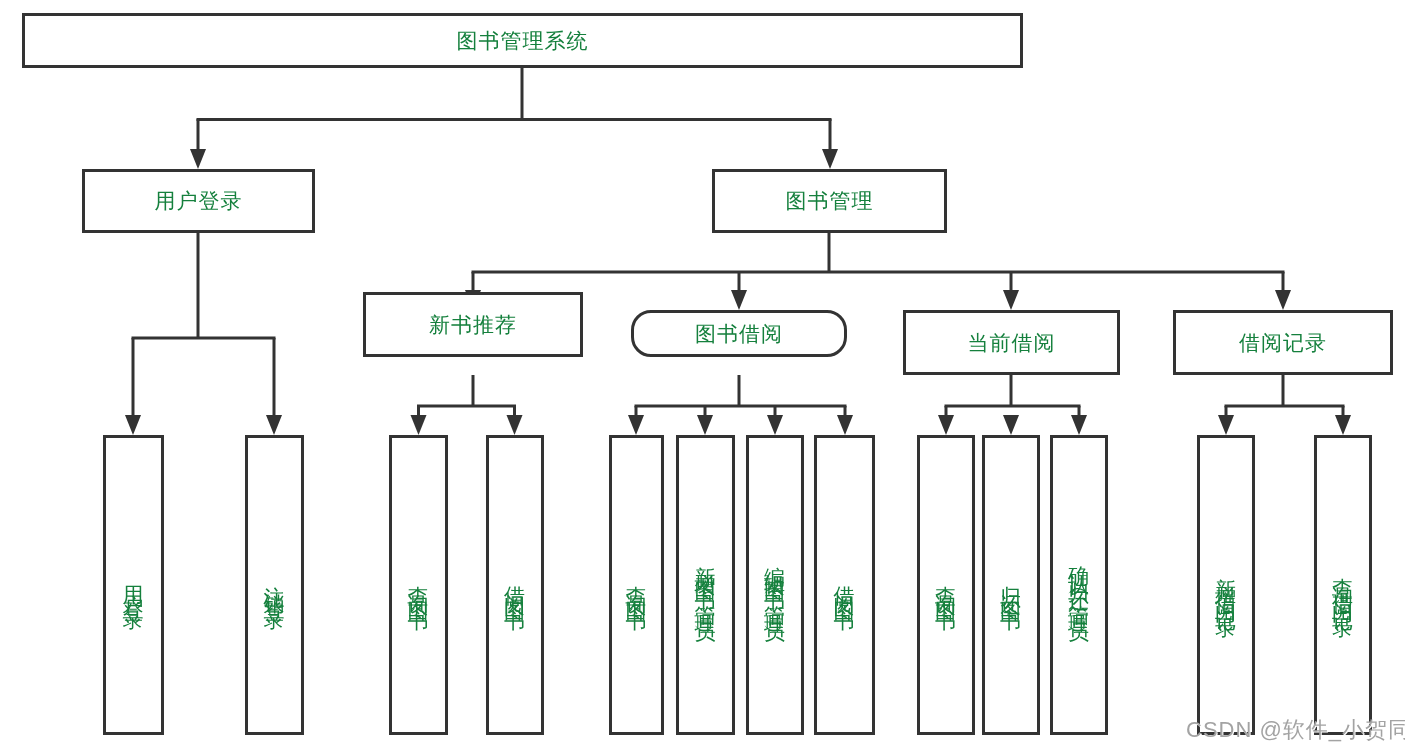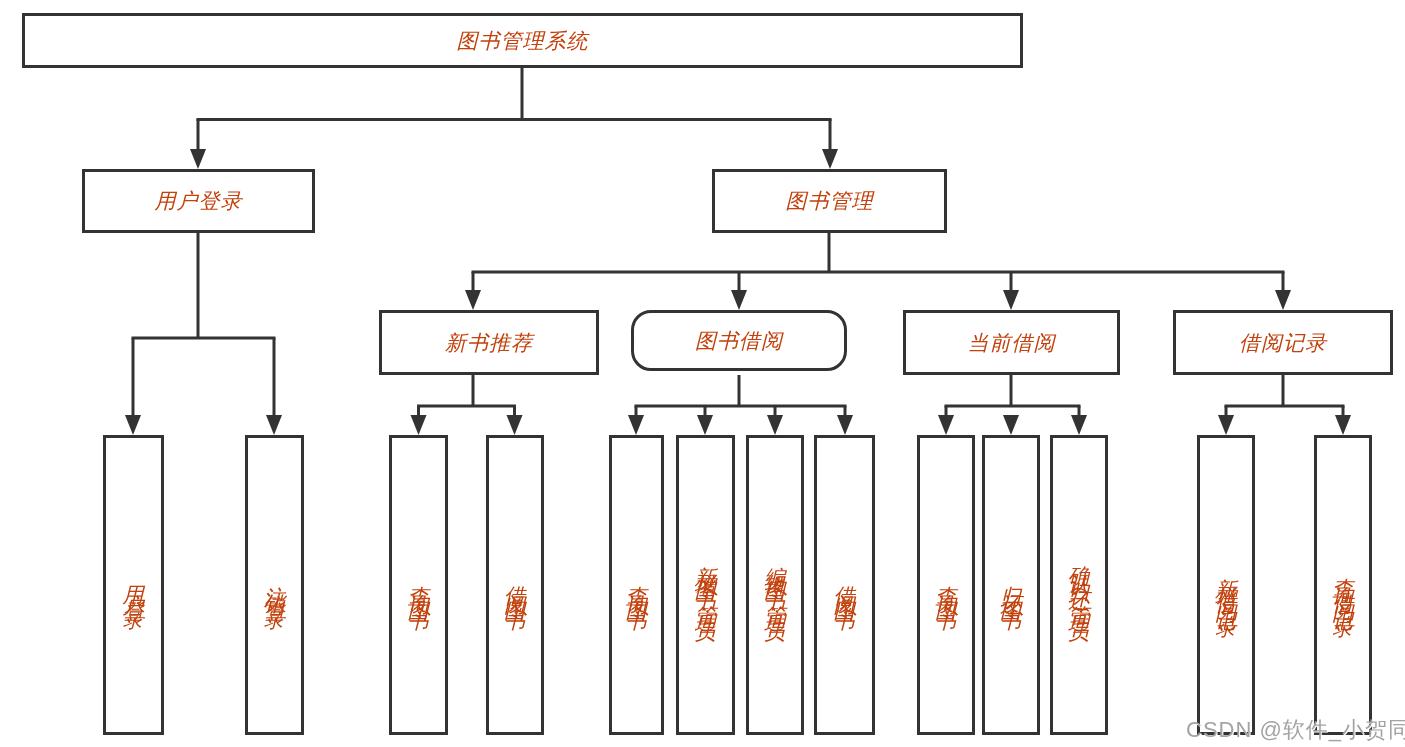--- a/index.html
+++ b/index.html
@@ -14,26 +14,25 @@
   .connectors {
     position: absolute;
     left: 0; top: 0;
     z-index: 1;
   }
   .node {
     position: absolute;
     box-sizing: border-box;
     border: 3px solid #333333;
     background: #ffffff;
-    color: #c2410c;
+    color: #15803d;
     display: flex;
     align-items: center;
     justify-content: center;
     z-index: 2;
-    font-style: italic;
   }
   .node-h {
     font-size: 21px;
     letter-spacing: 1px;
     white-space: nowrap;
   }
   .node-v {
     font-size: 21px;
     writing-mode: vertical-rl;
     text-orientation: mixed;
@@ -121,22 +120,22 @@
       <polygon points="1218,415 1234,415 1226,435"></polygon>
       <polygon points="1335,415 1351,415 1343,435"></polygon>
     </g>
   </svg>
 
   <div class="node node-h" style="left:22px; top:13px; width:1001px; height:55px;">图书管理系统</div>
 
   <div class="node node-h" style="left:82px; top:169px; width:233px; height:64px;">用户登录</div>
   <div class="node node-h" style="left:712px; top:169px; width:235px; height:64px;">图书管理</div>
 
-  <div class="node node-h" style="left:363px; top:310px; width:220px; height:65px;margin-left:16px;">新书推荐</div>
-  <div class="node node-h" style="left:631px; top:310px; width:216px; height:61px;border-radius:20px;">图书借阅</div>
+  <div class="node node-h" style="left:363px; top:292px; width:220px; height:65px;">新书推荐</div>
+  <div class="node node-h" style="left:631px; top:310px; width:216px; height:47px;border-radius:20px;">图书借阅</div>
   <div class="node node-h" style="left:903px; top:310px; width:217px; height:65px;text-align:center;">当前借阅</div>
   <div class="node node-h" style="left:1173px; top:310px; width:220px; height:65px;">借阅记录</div>
 
   <div class="node node-v" style="left:103px; top:435px; width:61px; height:300px;">用户登录</div>
   <div class="node node-v" style="left:245px; top:435px; width:59px; height:300px;">注销登录</div>
 
   <div class="node node-v" style="left:389px; top:435px; width:59px; height:300px;">查询图书</div>
   <div class="node node-v" style="left:486px; top:435px; width:58px; height:300px;">借阅图书</div>
 
   <div class="node node-v" style="left:609px; top:435px; width:55px; height:300px;">查询图书</div>

